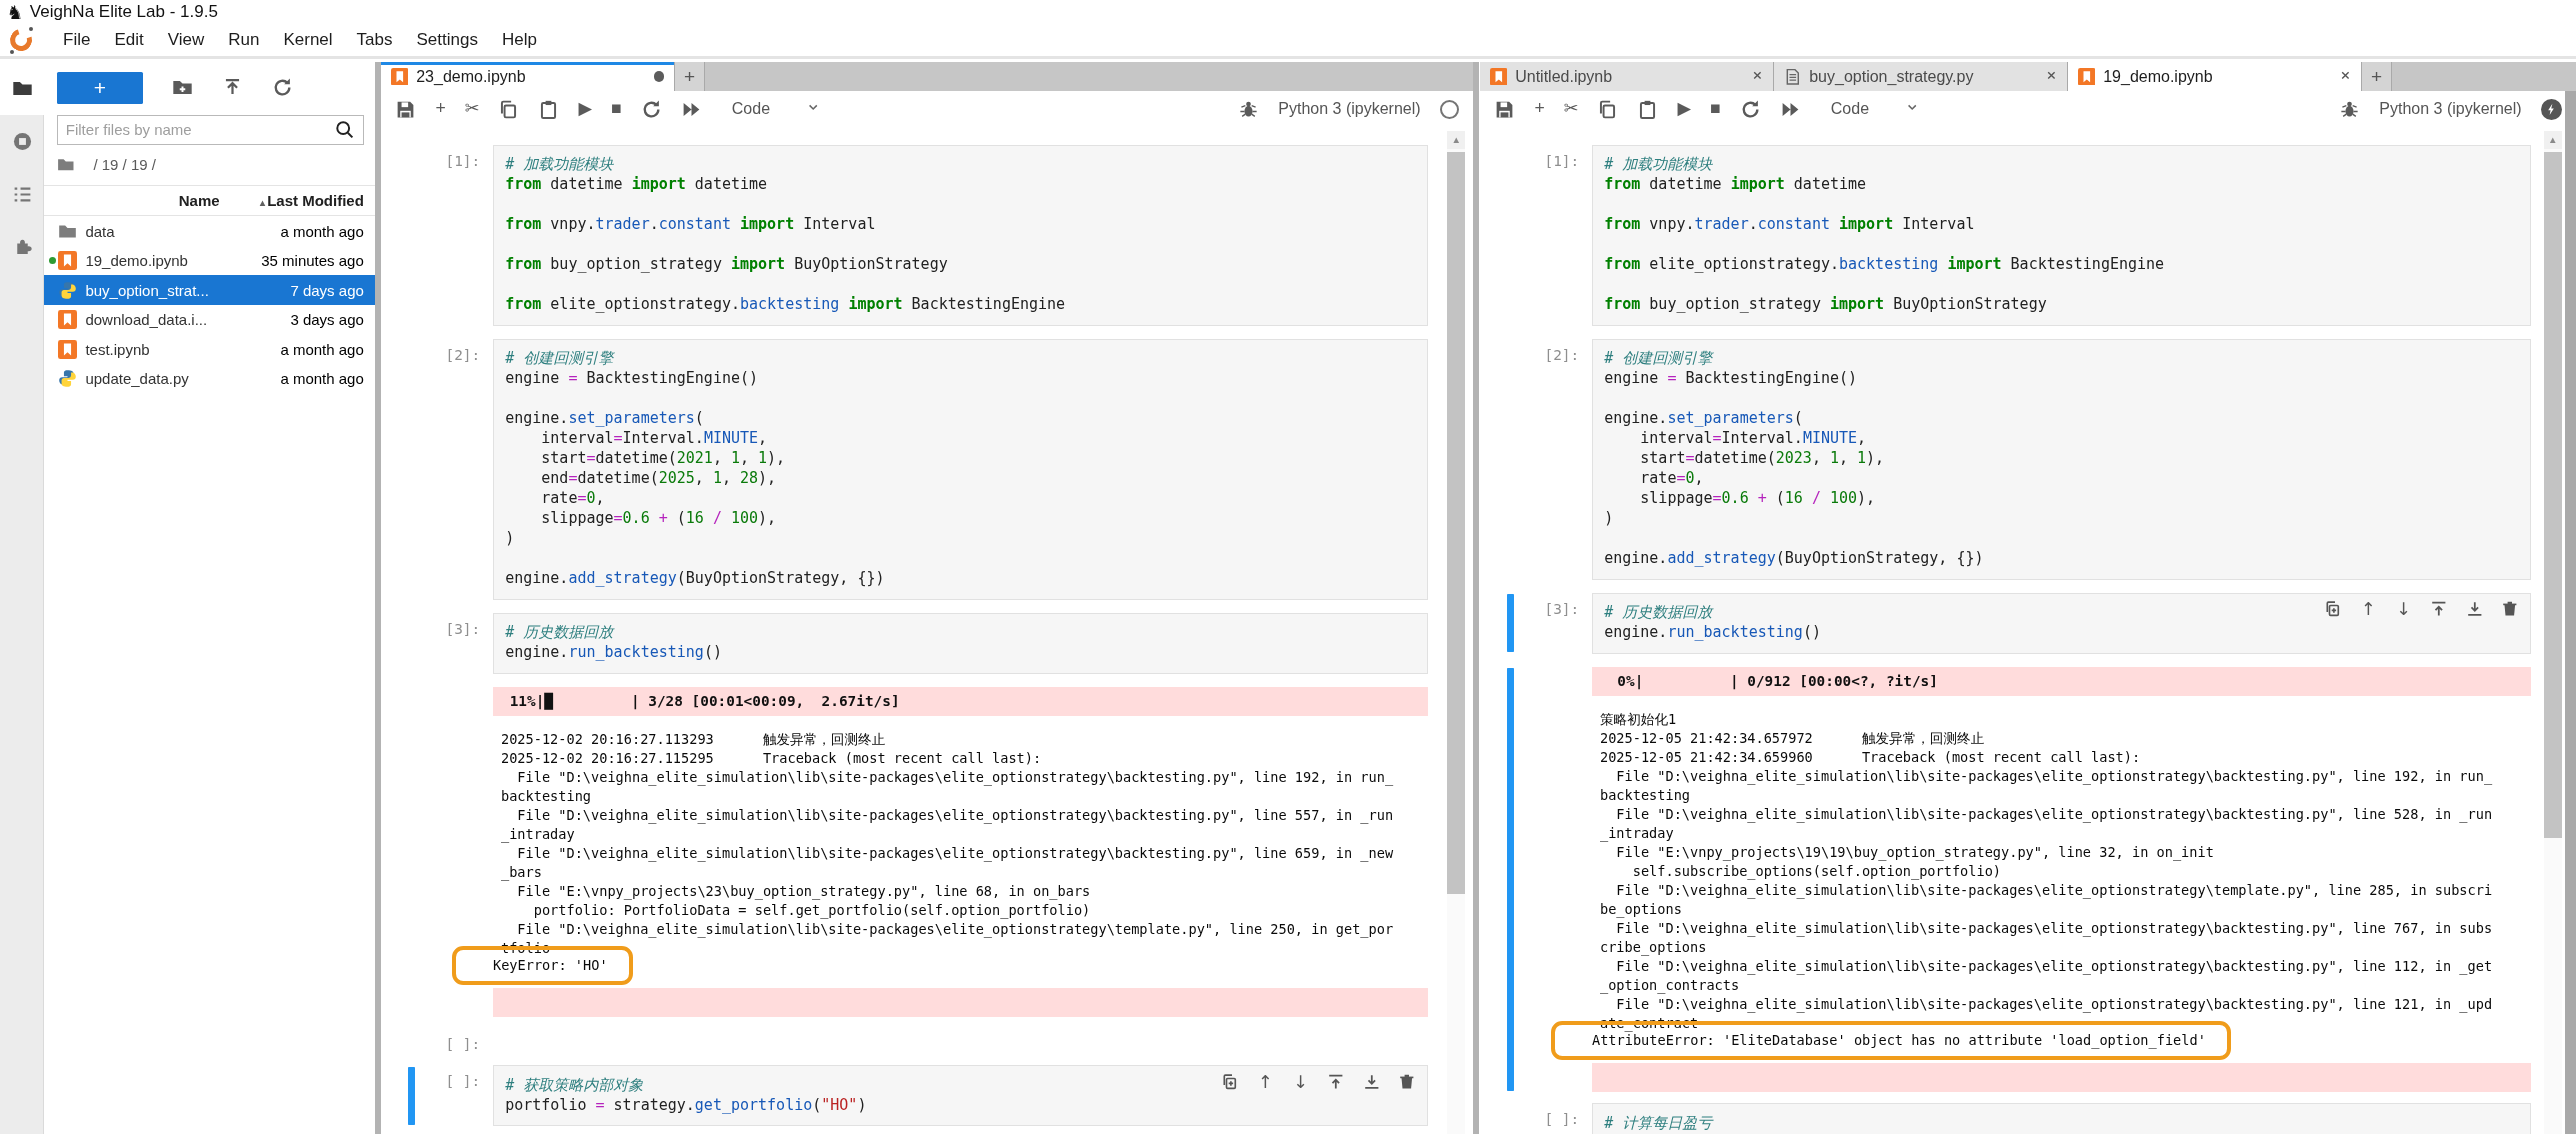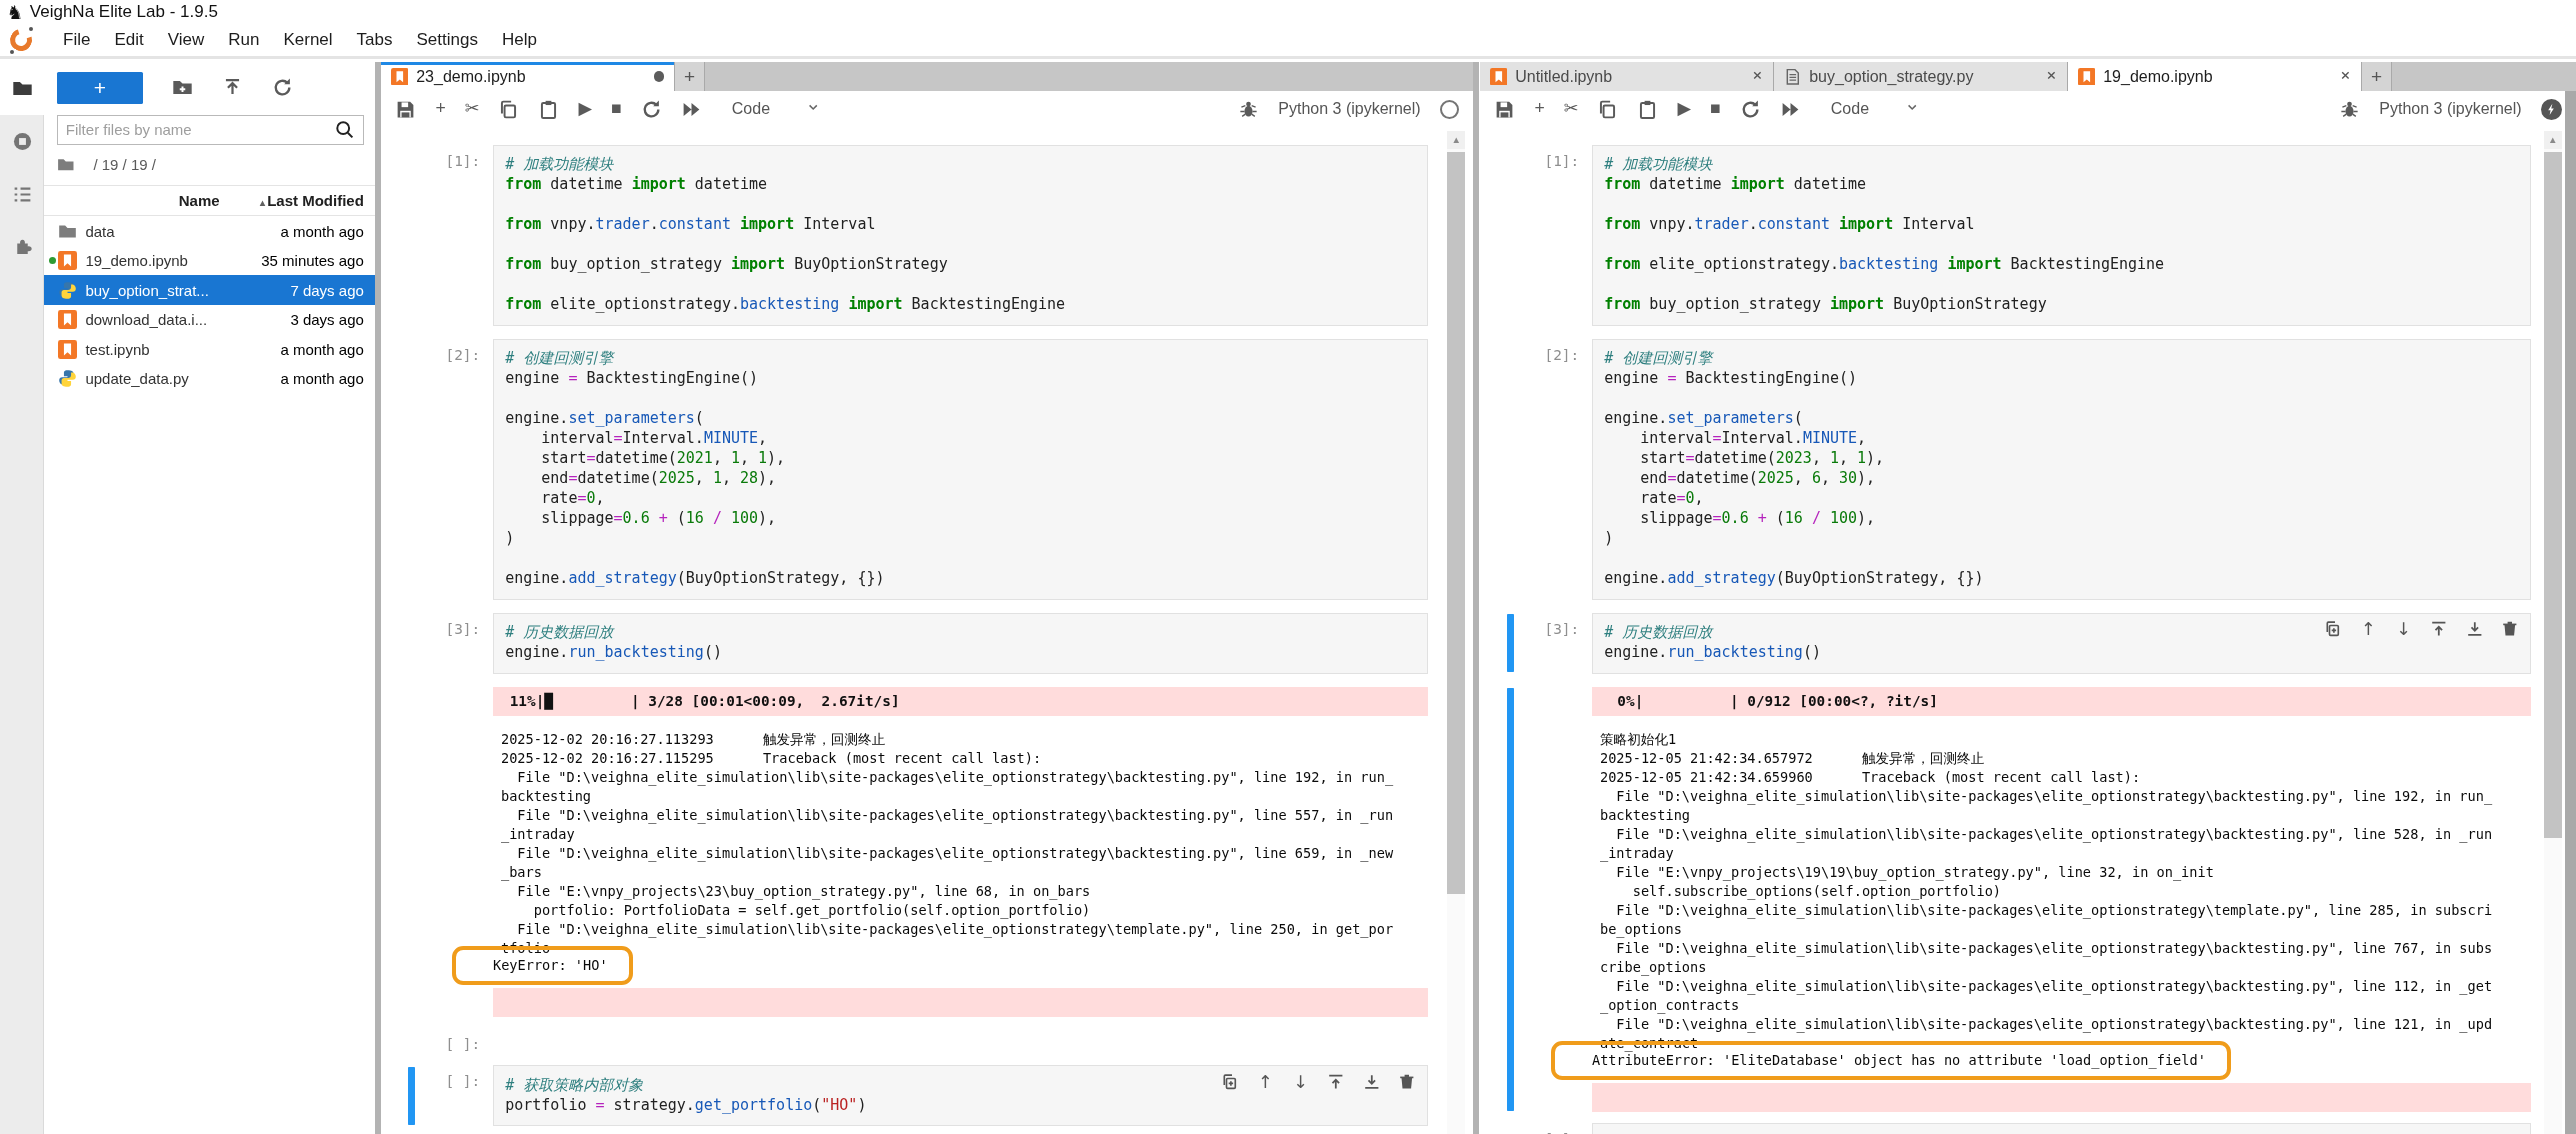--- a/index.html
+++ b/index.html
@@ -555,21 +555,20 @@
         </div>
         <div class="cell">
           <div class="prompt">[2]:</div>
           <div class="codebox">
             <div class="codeline"><span class="tk-c"># 创建回测引擎</span></div>
             <div class="codeline"><span class="tk-t">engine </span><span class="tk-o">=</span><span class="tk-t"> BacktestingEngine()</span></div>
             <div class="codeline">&nbsp;</div>
             <div class="codeline"><span class="tk-t">engine.</span><span class="tk-p">set_parameters</span><span class="tk-t">(</span></div>
             <div class="codeline"><span class="tk-t">    interval</span><span class="tk-o">=</span><span class="tk-t">Interval.</span><span class="tk-p">MINUTE</span><span class="tk-t">,</span></div>
             <div class="codeline"><span class="tk-t">    start</span><span class="tk-o">=</span><span class="tk-t">datetime(</span><span class="tk-n">2023</span><span class="tk-t">, </span><span class="tk-n">1</span><span class="tk-t">, </span><span class="tk-n">1</span><span class="tk-t">),</span></div>
-            <div class="codeline"><span class="tk-t">    end</span><span class="tk-o">=</span><span class="tk-t">datetime(</span><span class="tk-n">2025</span><span class="tk-t">, </span><span class="tk-n">6</span><span class="tk-t">, </span><span class="tk-n">30</span><span class="tk-t">),</span></div>
             <div class="codeline"><span class="tk-t">    rate</span><span class="tk-o">=</span><span class="tk-n">0</span><span class="tk-t">,</span></div>
             <div class="codeline"><span class="tk-t">    slippage</span><span class="tk-o">=</span><span class="tk-n">0.6</span><span class="tk-t"> </span><span class="tk-o">+</span><span class="tk-t"> (</span><span class="tk-n">16</span><span class="tk-t"> </span><span class="tk-o">/</span><span class="tk-t"> </span><span class="tk-n">100</span><span class="tk-t">),</span></div>
             <div class="codeline"><span class="tk-t">)</span></div>
             <div class="codeline">&nbsp;</div>
             <div class="codeline"><span class="tk-t">engine.</span><span class="tk-p">add_strategy</span><span class="tk-t">(BuyOptionStrategy, {})</span></div>
           </div>
         </div>
         <div class="cell selected">
           <div class="selbar"></div>
           <div class="prompt">[3]:</div>

